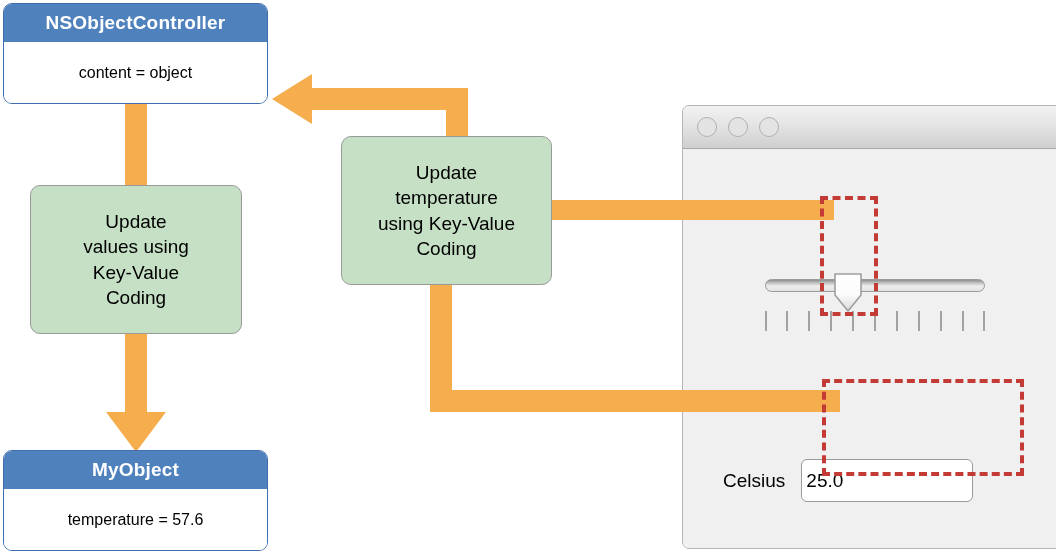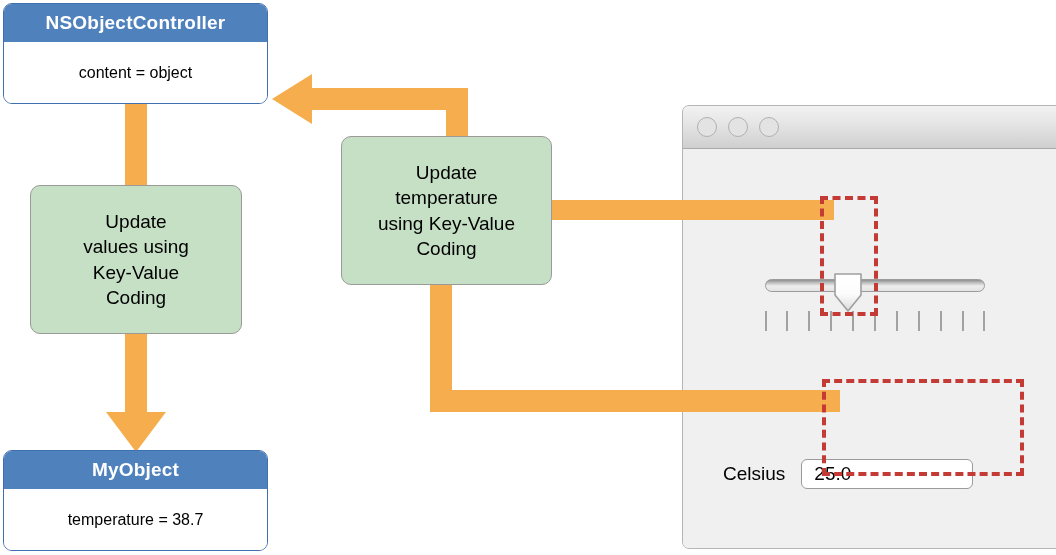--- a/index.html
+++ b/index.html
@@ -126,27 +126,27 @@
   .tick {
     position: absolute; top: 0;
     width: 2px; height: 20px;
     background: #a2a2a2;
   }
 
   
   #celsius-row { position: absolute; left: 40px; top: 310px; display: flex; align-items: center; }
   #celsius-label { font-size: 19px; color: #000; margin-right: 16px; }
   #celsius-field {
-    width: 172px; height: 30px;
+    width: 172px; height: 43px;
     border: 1px solid #9b9b9b;
     border-radius: 6px;
     background: #ffffff;
     box-sizing: border-box;
     display: flex; align-items: center;
-    padding-left: 12px;
+    padding-left: 4px;
     font-size: 19px;
     color: #000;
   }
 
   
   .dashed {
     position: absolute;
     border: 4px dashed #c43b36;
     box-sizing: border-box;
     z-index: 9;
@@ -234,16 +234,16 @@
 Key-Value
 Coding</div>
 
   <div class="greenbox" style="left:341px; top:136px; width:211px; height:149px;">Update
 temperature
 using Key-Value
 Coding</div>
 
   <div class="classbox" style="left:3px; top:450px; width:265px; height:101px;text-align:center;">
     <div class="cb-header">MyObject</div>
-    <div class="cb-body">temperature = 38.7</div>
+    <div class="cb-body">temperature = 57.6</div>
   </div>
 
 </div>
 
 </body></html>

